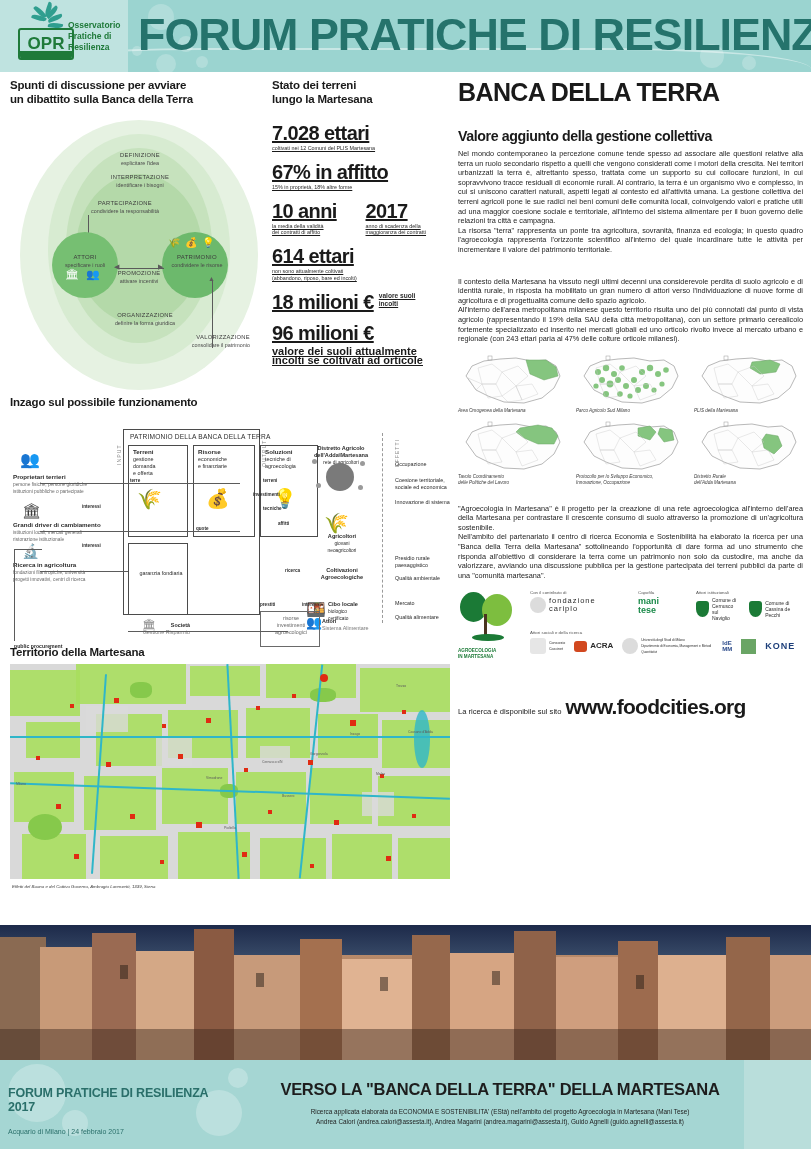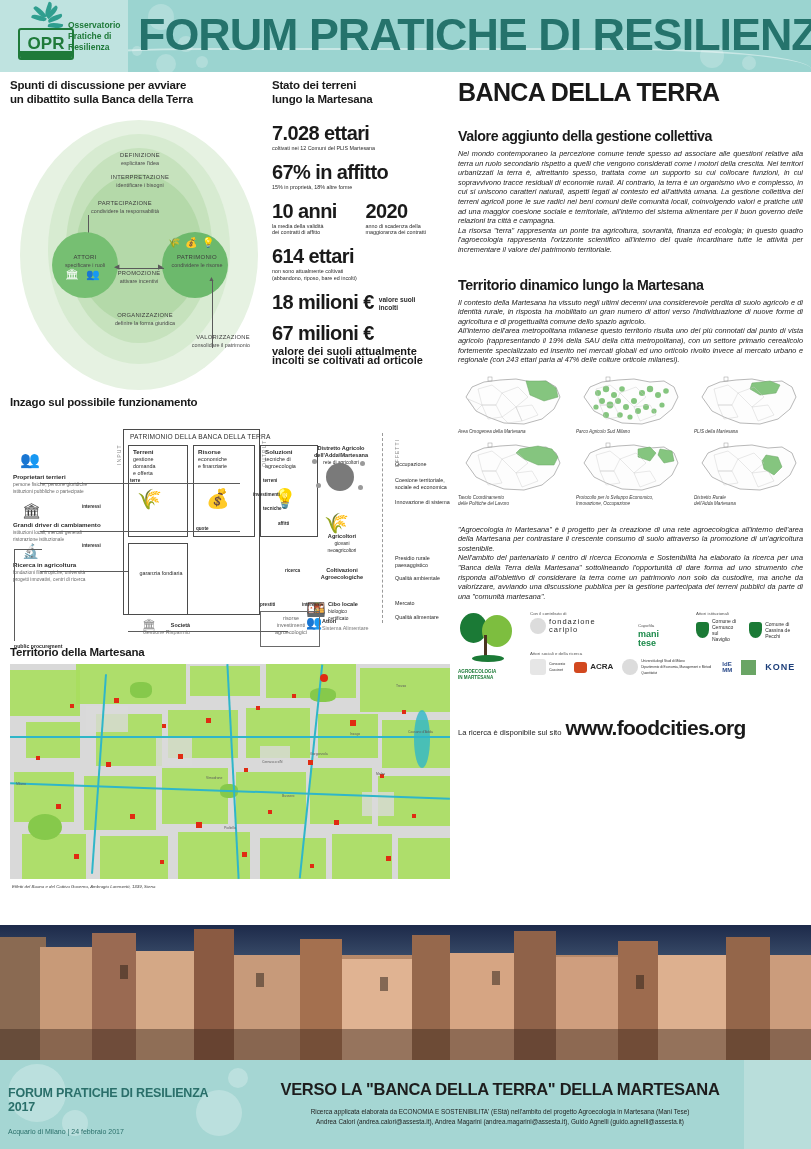--- a/index.html
+++ b/index.html
@@ -38,26 +38,26 @@
   .r4{left:66px;top:62px;width:126px;height:150px;background:#b4d9a9;}
   .cir-attori{position:absolute;left:42px;top:120px;width:66px;height:66px;border-radius:50%;background:#76bf72;}
   .cir-patr{position:absolute;left:152px;top:120px;width:66px;height:66px;border-radius:50%;background:#6cb96c;}
   .vlabel{position:absolute;text-align:center;font-size:5.6px;line-height:7.5px;color:#3d3d3d;}
   .vlabel b{font-size:5.8px;font-weight:normal;letter-spacing:.3px;display:block;}
   .vlabel .sub{font-size:5.4px;color:#4a4a4a;}
   .vline{position:absolute;background:#5a5a5a;}
   .vicon{position:absolute;font-size:9px;color:#fff;line-height:9px;}
 
   
-  .stat{margin-bottom:9px;}
+  .stat{margin-bottom:9px;text-decoration:underline;}
   .stat .big{font-size:20px;font-weight:bold;line-height:22px;letter-spacing:-.6px;}
   .stat .note{font-size:5.4px;line-height:6.8px;color:#2b2b2b;margin-top:1px;}
   .stat-row{display:flex;gap:12px;}
   .stat-row .c{flex:1;}
-  .stat-inline{display:flex;align-items:flex-end;gap:5px;}
+  .stat-inline{display:flex;align-items:flex-start;gap:5px;}
   .stat-inline .note{margin-bottom:1px;font-size:6.6px;line-height:8px;font-weight:bold;}
   .stat .note-b{font-size:11px;line-height:9.5px;font-weight:bold;margin-top:3px;}
 
   
   .schema-wrap{position:absolute;left:10px;top:395px;width:440px;}
   .schema-box{position:relative;width:440px;height:240px;}
   .sb{position:absolute;border:1px solid #4b4b4b;box-sizing:border-box;}
   .stxt{position:absolute;font-size:5.4px;line-height:7px;color:#2b2b2b;}
   .stxt b{font-size:6.2px;}
   .vrot{position:absolute;font-size:5.2px;color:#8a8a8a;letter-spacing:1px;transform:rotate(-90deg);transform-origin:left top;}
@@ -71,21 +71,21 @@
   .mpoly{position:absolute;background:#a9de5e;opacity:.9;}
   .mdark{position:absolute;background:#86c94b;}
   .mriver{position:absolute;background:#2fb6c9;}
   .mred{position:absolute;background:#e02b12;}
   .mgray{position:absolute;background:#d9d9d9;}
   .mlabel{position:absolute;font-size:3.4px;color:#5d5d5d;}
 
   
   h1.bdt{font-size:25px;font-weight:bold;letter-spacing:-.6px;margin:0 0 22px 0;line-height:28px;}
   h3.rsub{font-size:14.2px;font-weight:bold;margin:0 0 4px 0;line-height:17px;letter-spacing:-.4px;}
-  p.body{font-size:7.3px;line-height:9.6px;text-align:justify;margin:0;color:#1d1d1d;font-style:italic;}
+  p.body{font-size:7.3px;line-height:9.6px;text-align:justify;margin:0;color:#1d1d1d;}
   p.body + p.body{margin-top:0px;}
   .gap-lg{height:22px;}
   .gap-md{height:12px;}
 
   
   .minimaps{margin-top:10px;}
   .mm-row{display:flex;gap:10px;margin-bottom:6px;}
   .mm{width:108px;}
   .mm .shape{position:relative;width:108px;height:52px;}
   .mm .cap{font-size:4.6px;line-height:6px;font-style:italic;color:#3a3a3a;margin-top:2px;}
@@ -237,42 +237,42 @@
     <div class="note" style="white-space:pre-line">15% in proprietà, 18% altre forme</div>
   </div>
 
   <div class="stat stat-row">
     <div class="c">
       <div class="big">10 anni</div>
       <div class="note" style="white-space:pre-line">la media della validità
 dei contratti di affitto</div>
     </div>
     <div class="c">
-      <div class="big">2020</div>
+      <div class="big">2017</div>
       <div class="note" style="white-space:pre-line">anno di scadenza della
 maggioranza dei contratti</div>
     </div>
   </div>
 
   <div class="stat">
     <div class="big">614 ettari</div>
     <div class="note" style="white-space:pre-line">non sono attualmente coltivati
 (abbandono, riposo, bare ed incolti)</div>
   </div>
 
 
   <div class="stat stat-inline">
     <div class="big">18 milioni €</div>
     <div class="note" style="white-space:pre-line">valore suoli
 incolti</div>
   </div>
 
 
   <div class="stat">
-    <div class="big">67 milioni €</div>
+    <div class="big">96 milioni €</div>
     <div class="note-b" style="white-space:pre-line">valore dei suoli attualmente
 incolti se coltivati ad orticole</div>
   </div>
 </div>
 
 <div class="schema-wrap">
   <h2 class="sect">Inzago sul possibile funzionamento</h2>
   <div class="schema-box">
 
     <div class="vrot" style="left:106px;top:50px;">INPUT</div>
@@ -492,21 +492,20 @@
 <div class="fresco-cap">Effetti del Buono e del Cattivo Governo, Ambrogio Lorenzetti, 1339, Siena</div>
 
 <div class="col-right">
   <h1 class="bdt">BANCA DELLA TERRA</h1>
 
   <h3 class="rsub">Valore aggiunto della gestione collettiva</h3>
   <p class="body">Nel mondo contemporaneo la percezione comune tende spesso ad associare alle questioni relative alla terra un ruolo secondario rispetto a quelli che vengono considerati come i motori della crescita.  Nei territori urbanizzati la terra è, altrettanto spesso, trattata come un supporto su cui collocare funzioni, in cui sopravvivono tracce residuali di economie rurali. Al contrario, la terra è un organismo vivo e complesso, in cui si uniscono caratteri naturali, aspetti legati al contesto ed all'attività umana. La gestione collettiva dei terreni agricoli pone le sue radici nei beni comuni delle comunità locali, coinvolgendo valori e pratiche utili ad una maggior coesione sociale e territoriale, all'interno del sistema alimentare per il buon governo delle relazioni tra città e campagna.</p>
   <p class="body">La risorsa "terra" rappresenta un ponte tra agricoltura, sovranità, finanza ed ecologia; in questo quadro l'agroecologia rappresenta l'orizzonte scientifico all'interno del quale incardinare tutte le attività per incrementare il valore del patrimonio territoriale.</p>
 
   <div class="gap-lg"></div>
-  <h3 class="rsub">Territorio dinamico lungo la Martesana</h3>
   <p class="body">Il contesto della Martesana ha vissuto negli ultimi decenni una considerevole perdita di suolo agricolo e di identità rurale, in risposta ha mobilitato un gran numero di attori verso l'individuazione di nuove forme di agricoltura e di progettualità comune dello spazio agricolo.</p>
   <p class="body">All'interno dell'area metropolitana milanese questo territorio risulta uno dei più connotati dal punto di vista agricolo (rappresentando il 19% della SAU della città metropolitana), con un settore primario cerealicolo fortemente specializzato ed inserito nei mercati globali ed uno orticolo rivolto invece al mercato urbano e regionale (con 243 ettari paria al 47% delle colture orticole milanesi).</p>
 
   <div class="minimaps">
     <div class="mm-row">
       <div class="mm">
         <div class="shape">
           <svg class="mmsvg" width="108" height="52" viewBox="0 0 108 52">
             <path d="M8,22 L14,12 L26,7 L42,5 L58,4 L74,7 L88,6 L98,12 L102,22 L96,34 L84,44 L66,49 L46,48 L30,42 L18,36 Z" fill="#fdfdfd" stroke="#9a9a9a" stroke-width=".7"></path>
             <path d="M68,6 L88,6 L98,13 L100,22 L86,26 L72,20 Z" fill="#85c57f" stroke="#6aa565" stroke-width=".5"></path>
@@ -654,21 +653,21 @@
 
     <div class="lg-col" style="left:72px;top:0;width:88px;">
       <div class="lg-head">Con il contributo di</div>
       <div class="lg-item">
         <div class="lg-box"></div>
         <div class="lg-name" style="font-size:7.5px;line-height:8px;letter-spacing:1px;white-space:pre-line">fondazione
 cariplo</div>
       </div>
     </div>
 
-    <div class="lg-col" style="left:180px;top:0;width:52px;margin-top:12px;">
+    <div class="lg-col" style="left:180px;top:0;width:52px;">
       <div class="lg-head">Capofila</div>
       <div class="lg-name" style="font-size:9px;line-height:9px;font-weight:bold;color:#1b8a4a;white-space:pre-line">mani
 tese</div>
     </div>
 
     <div class="lg-col" style="left:238px;top:0;width:110px;">
       <div class="lg-head">Attori istituzionali</div>
       <div style="display:flex;gap:12px;">
         <div class="lg-item">
           <div style="width:13px;height:16px;background:#1b7a36;border-radius:3px 3px 50% 50%;flex:none;"></div>

